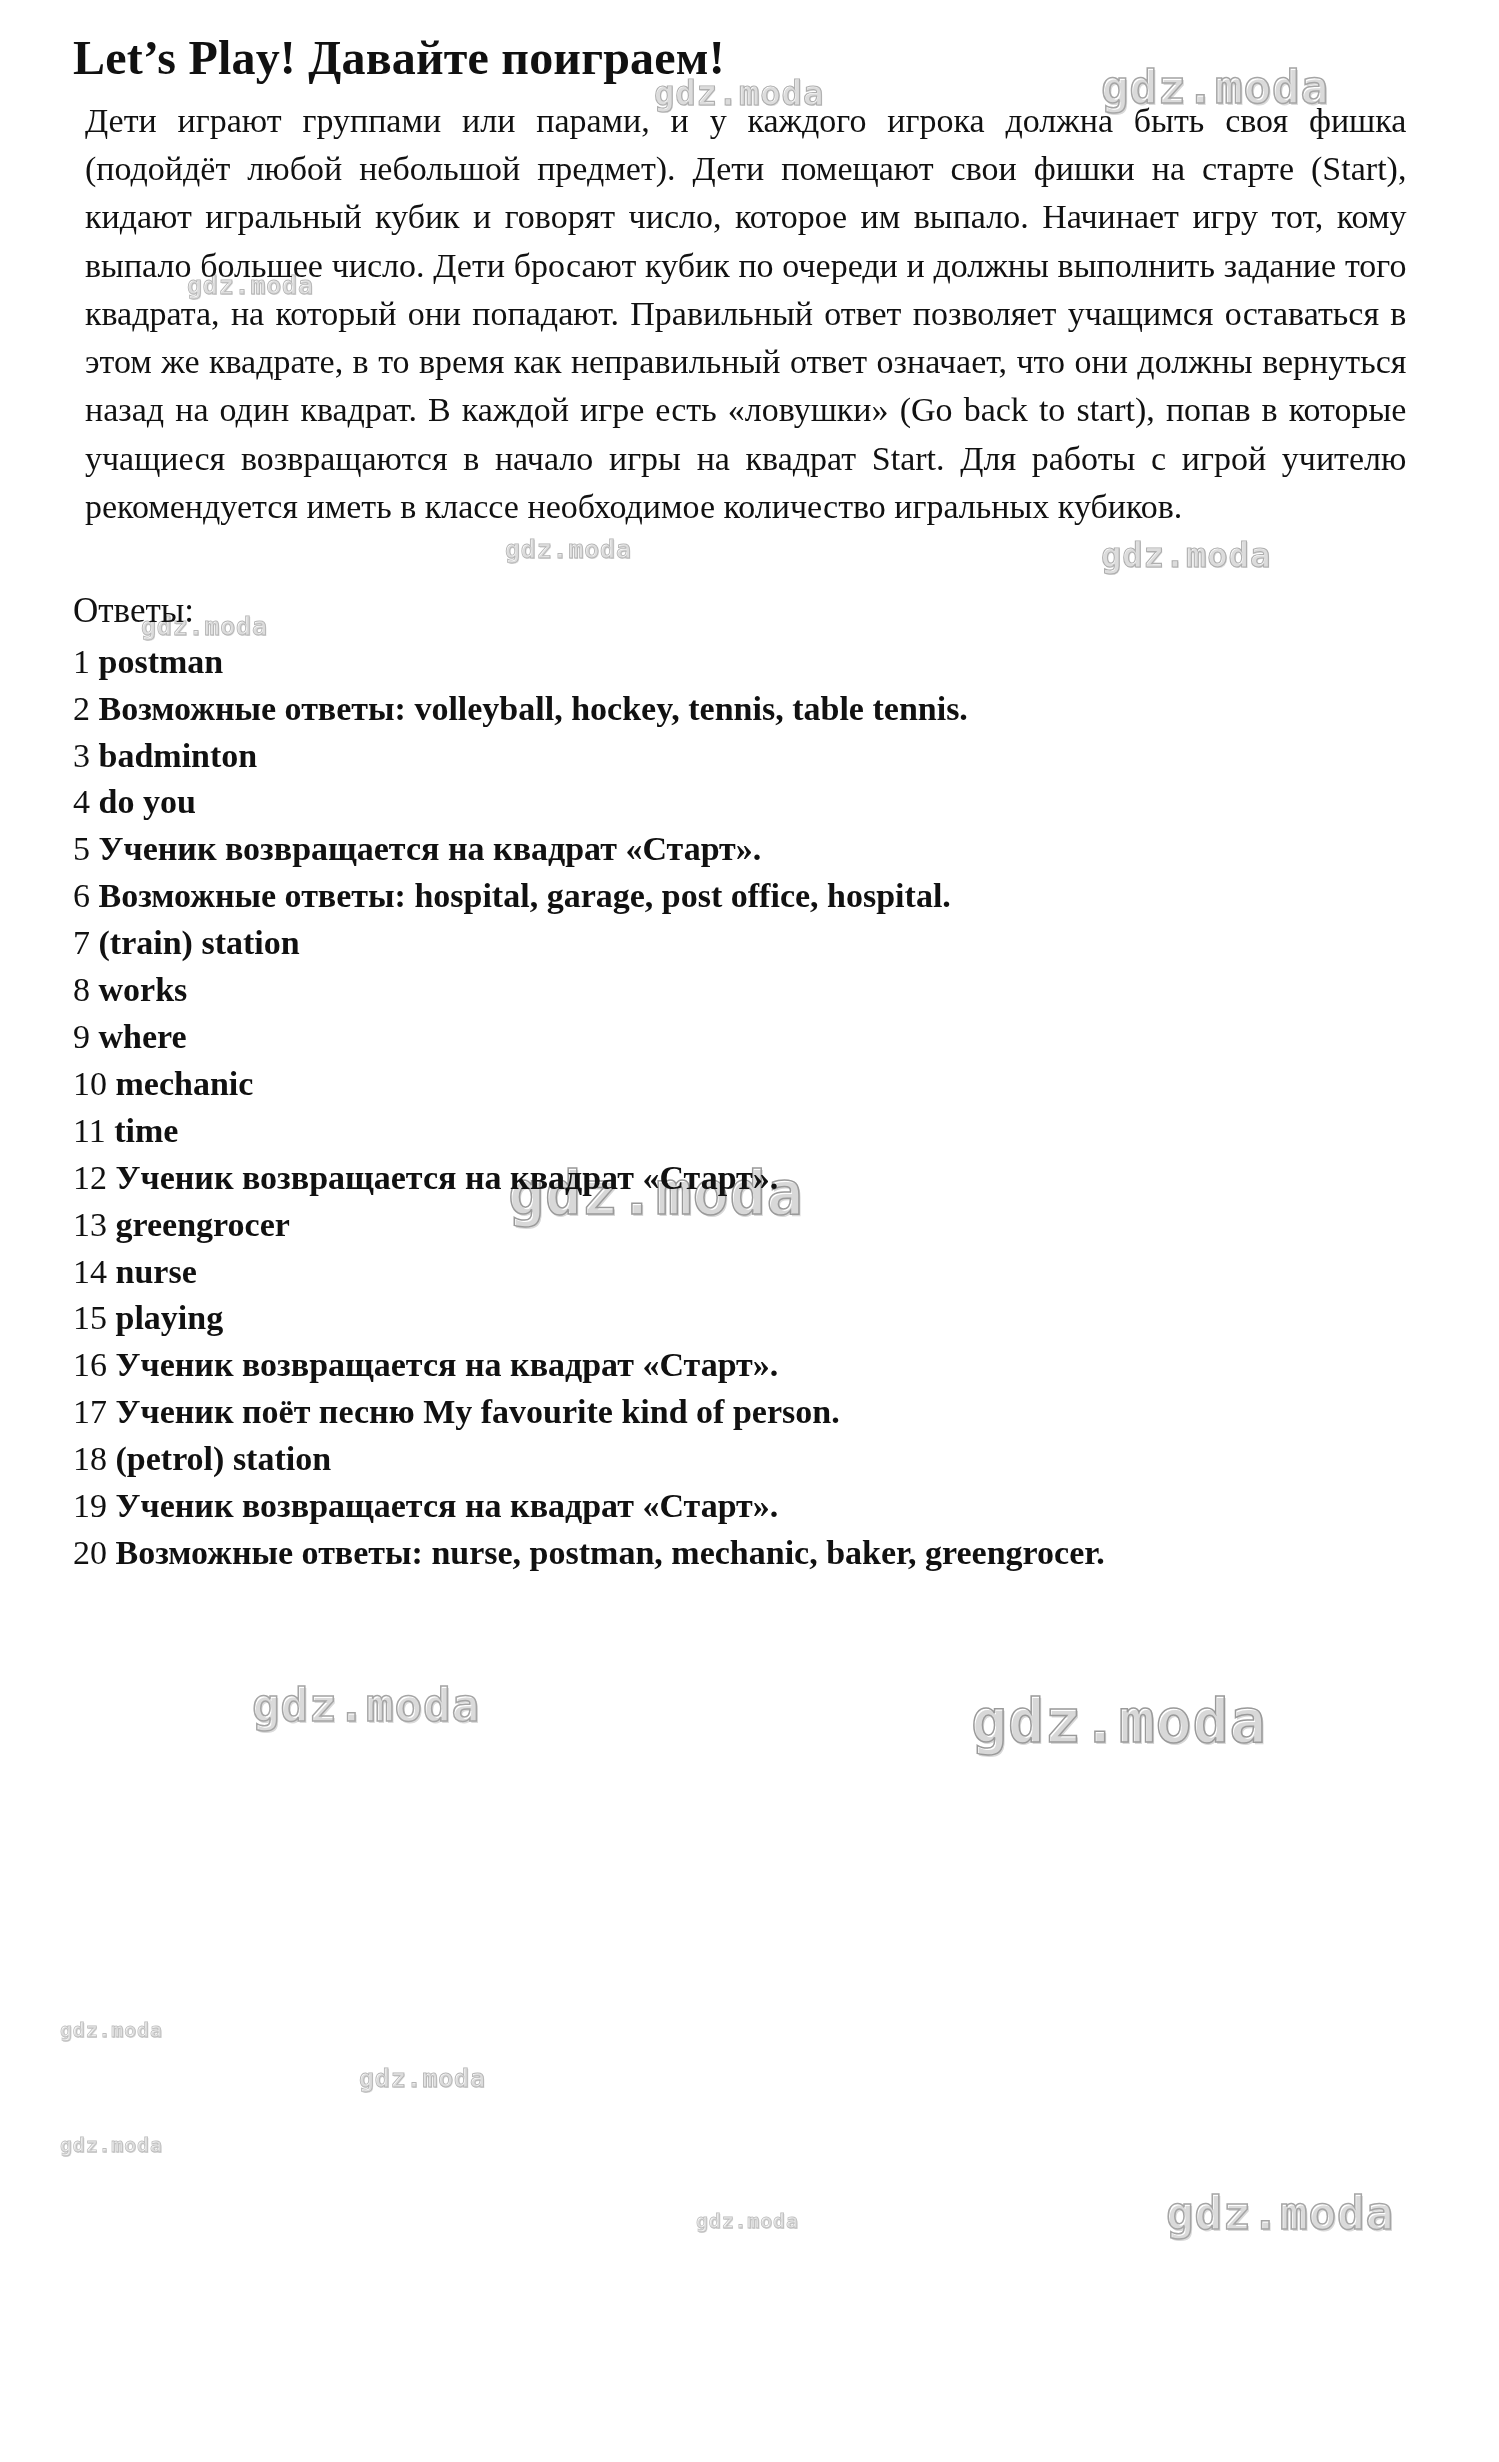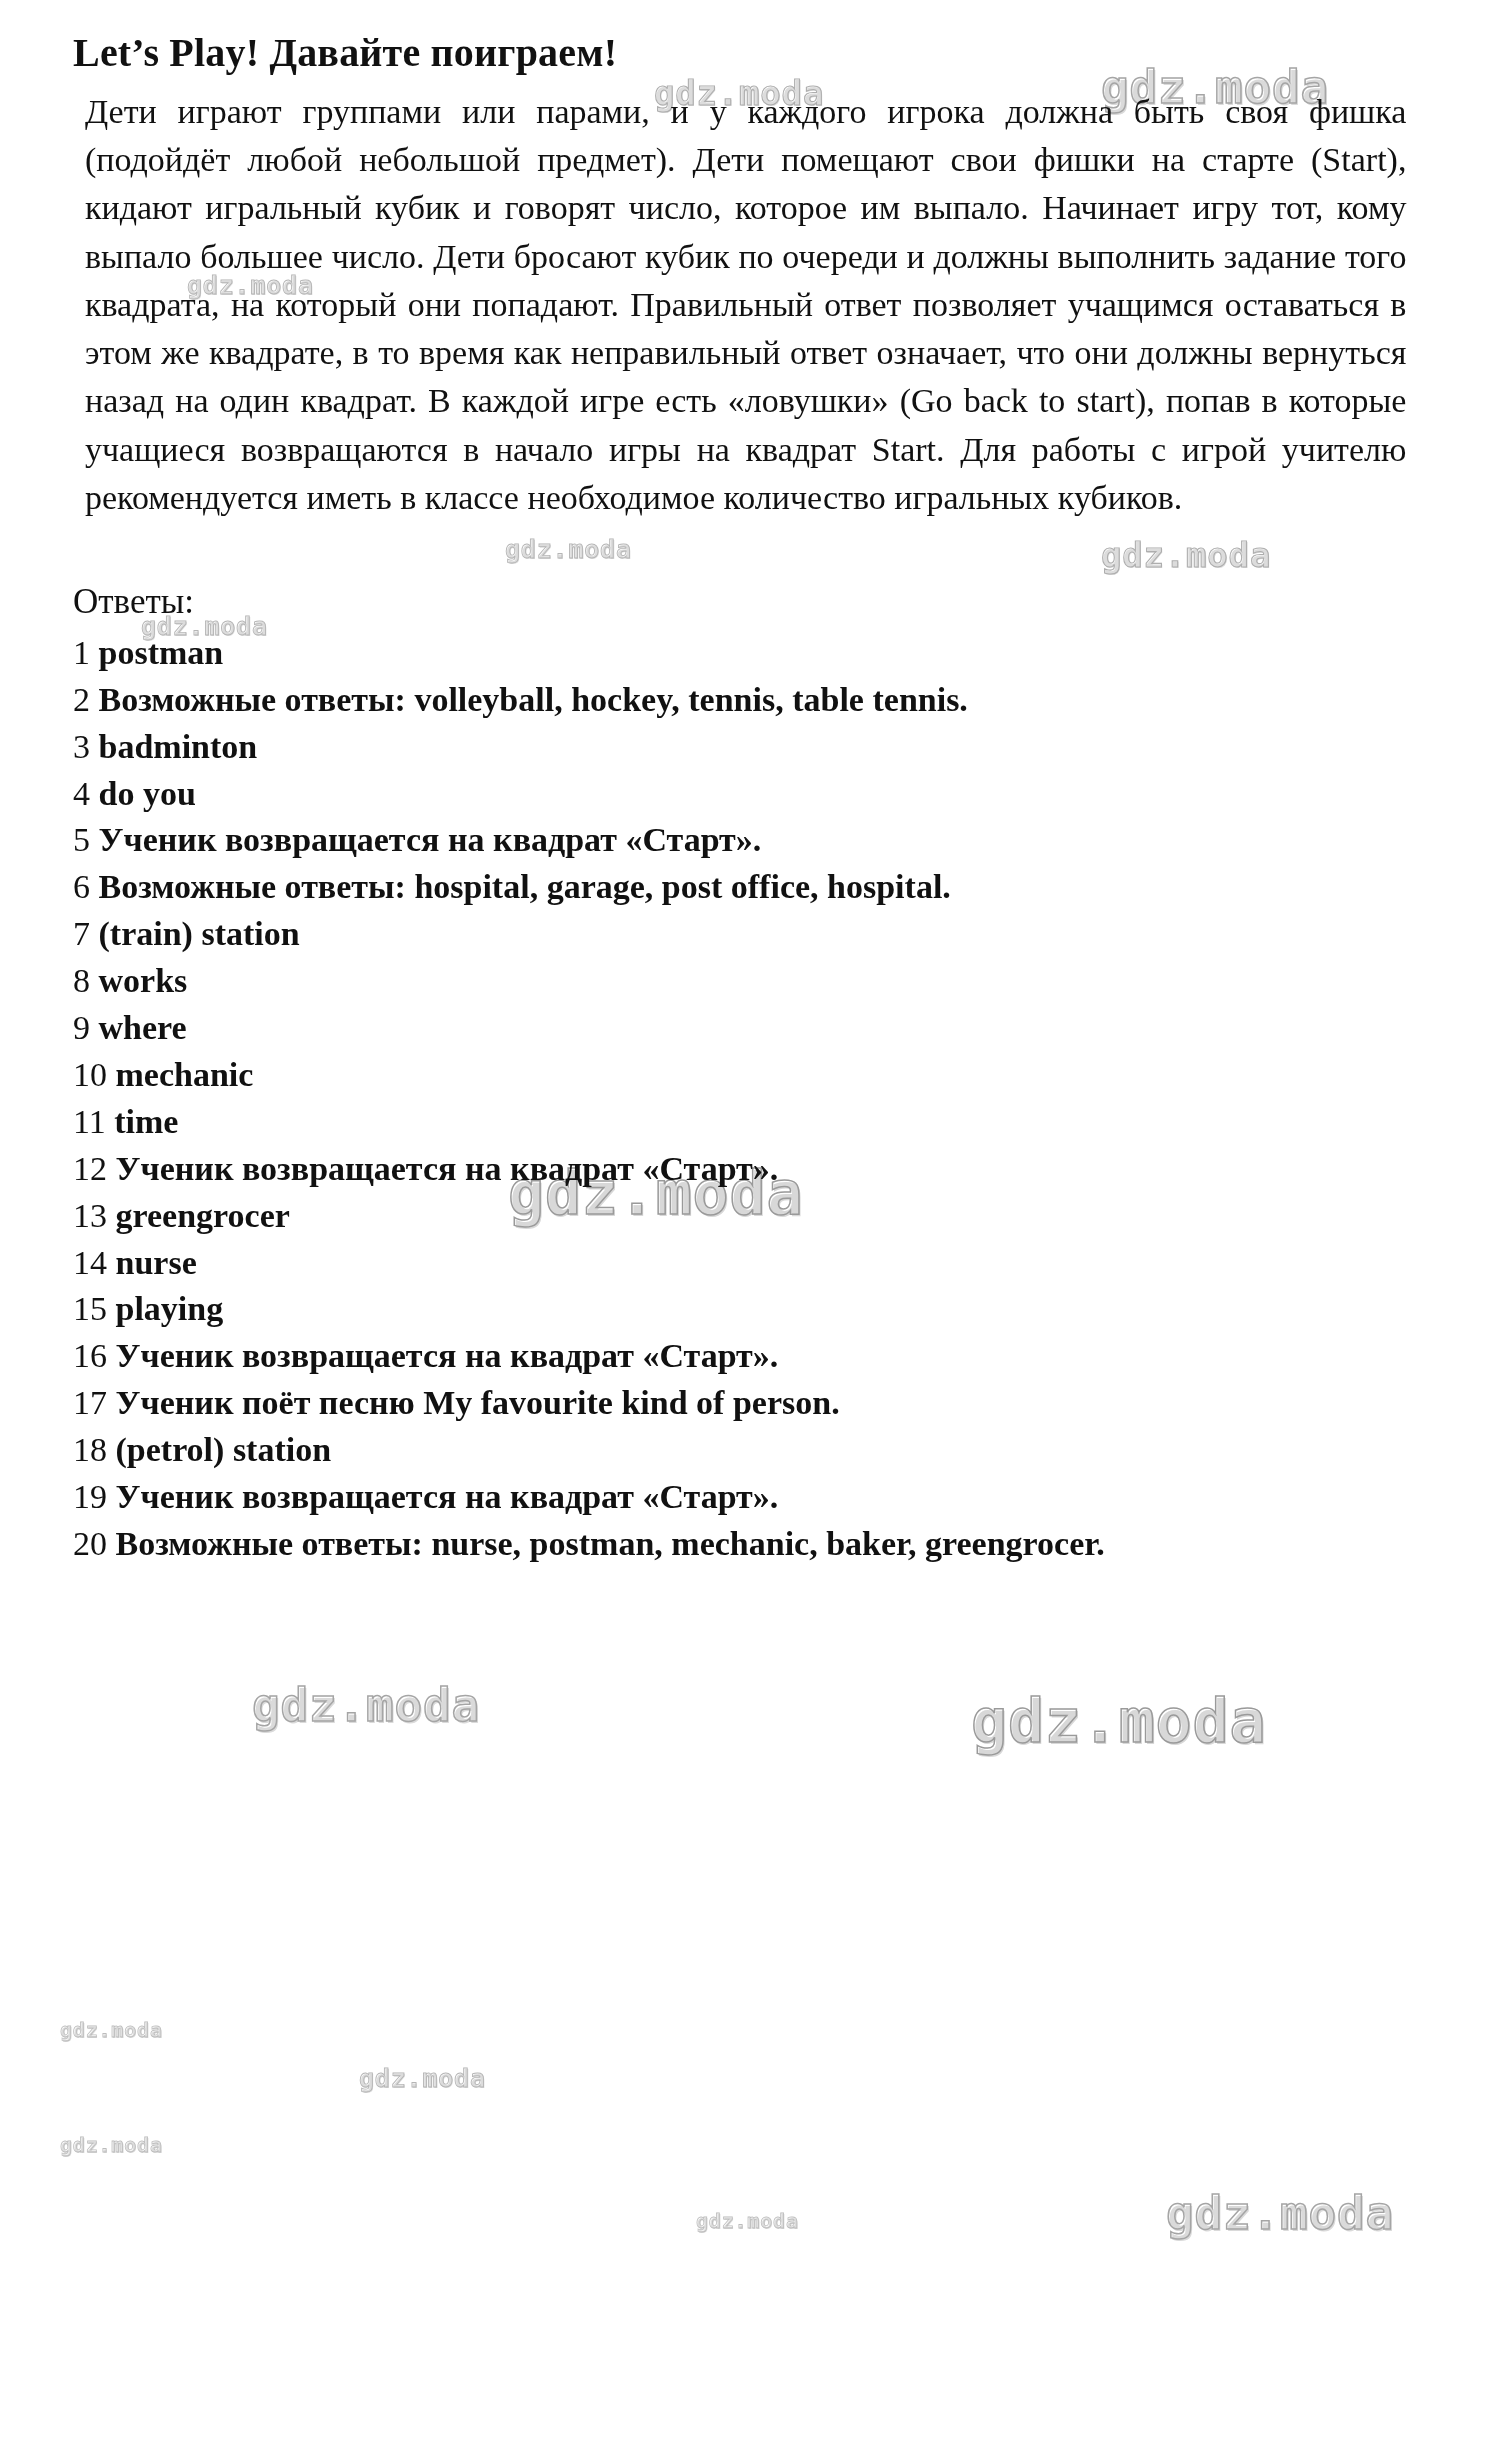--- a/index.html
+++ b/index.html
@@ -20,21 +20,21 @@
     width: 1499px;
     min-height: 2462px;
     padding: 31px 73px 0 73px;
     box-sizing: border-box;
   }
   .content {
     position: relative;
     z-index: 2;
   }
   .title {
-    font-size: 40px;
+    font-size: 48px;
     font-weight: bold;
     line-height: 1.12;
     margin: 0 0 3.1px 0;
     letter-spacing: 0.2px;
   }
   .intro {
     font-size: 34px;
     line-height: 1.42;
     text-align: justify;
     margin: 12px;

